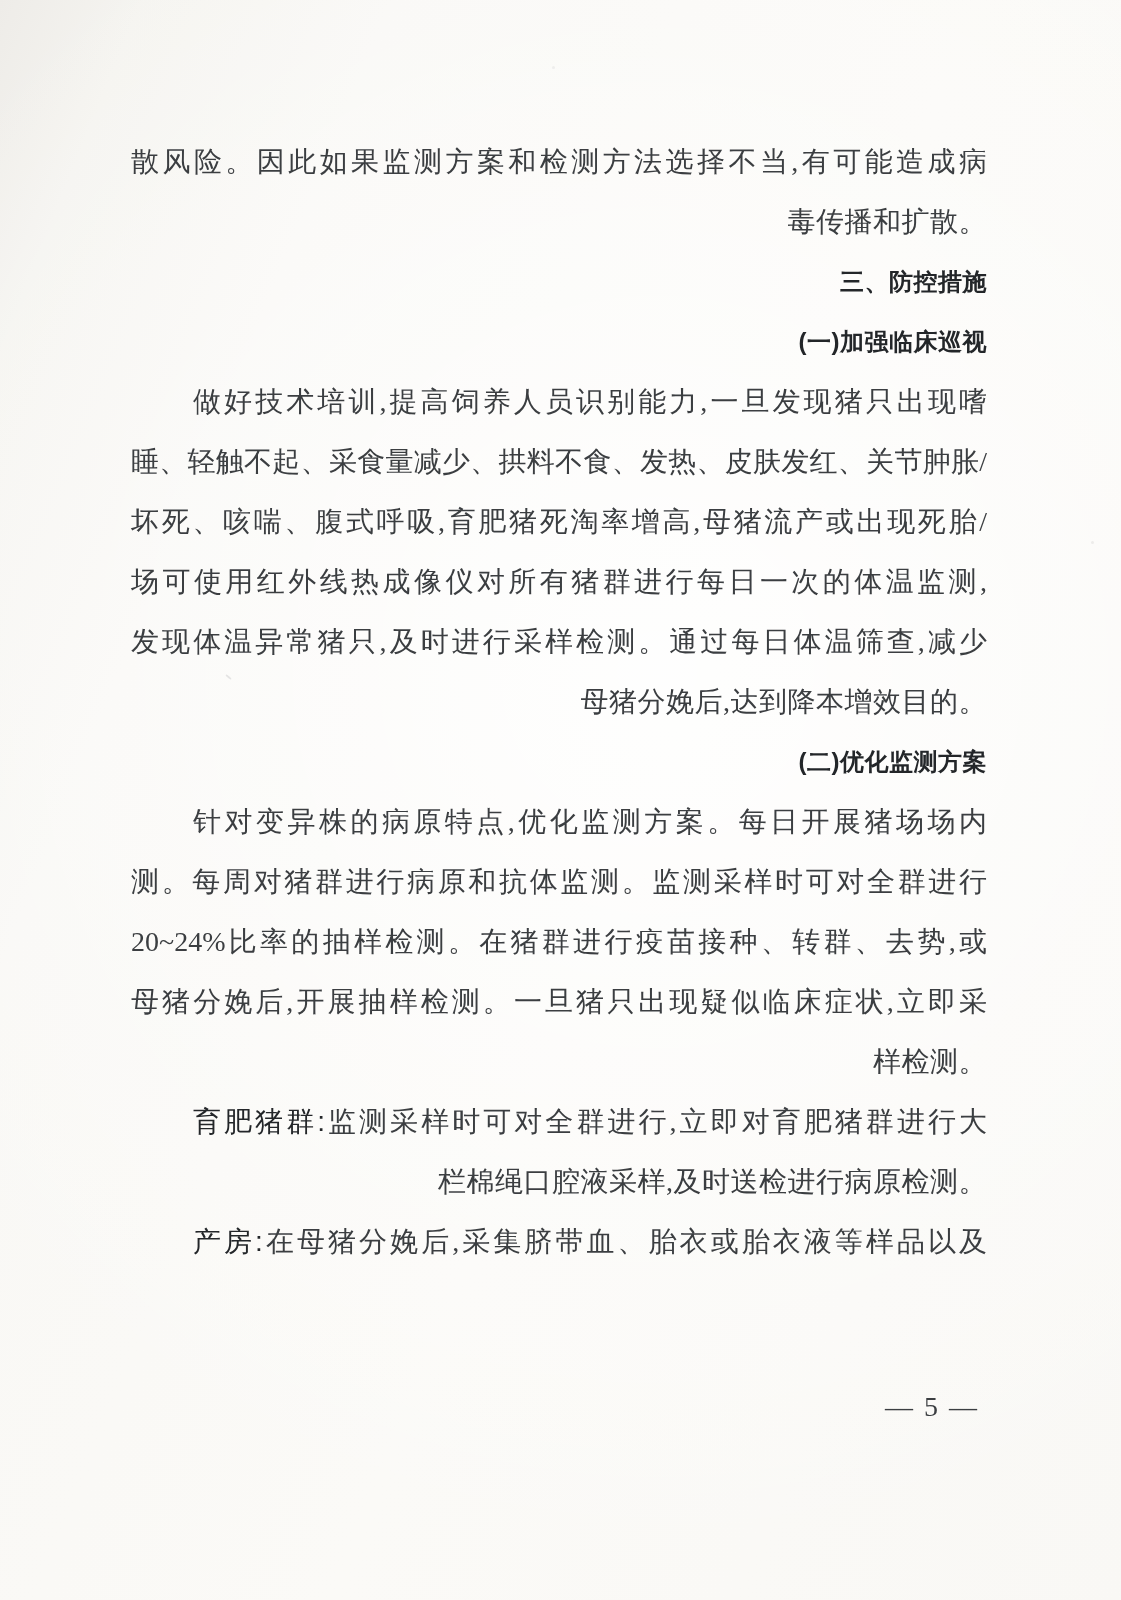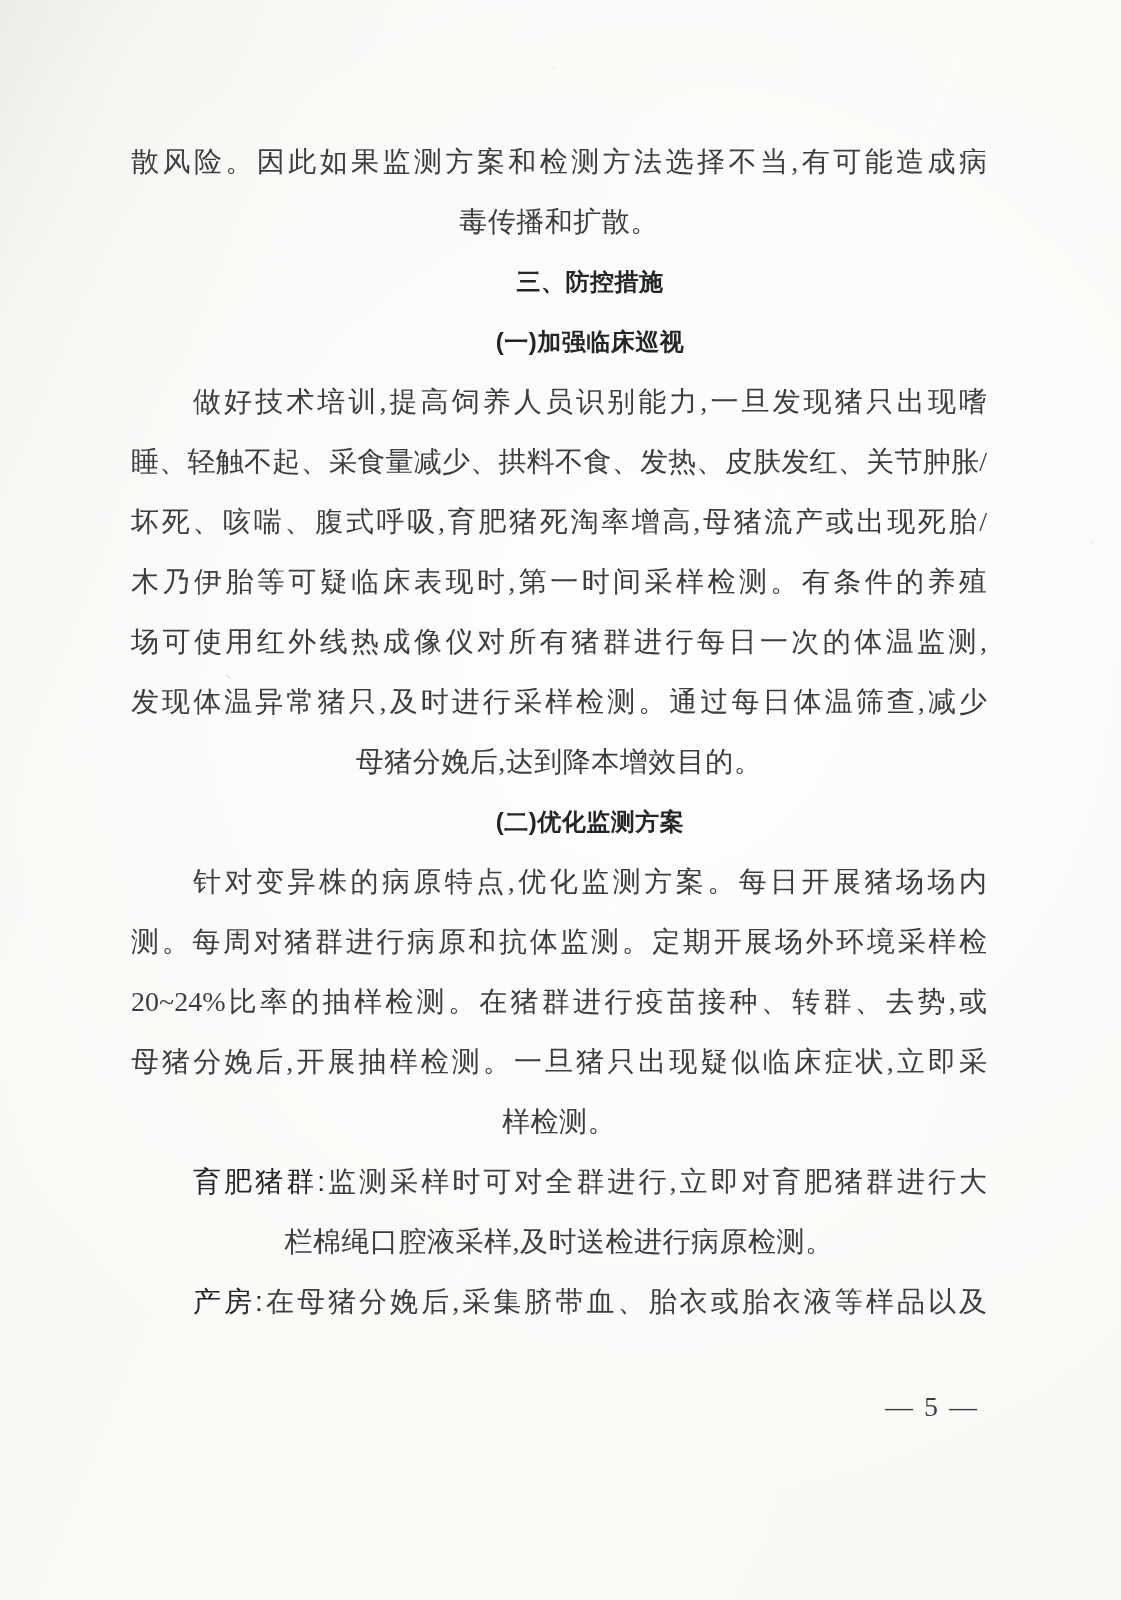--- a/index.html
+++ b/index.html
@@ -20,21 +20,21 @@
   .doc {
     position: absolute;
     left: 131px; top: 132px;
     width: 856px;
   }
   .line {
     height: 60px;
     line-height: 60px;
     font-size: 28px;
     letter-spacing: 0.5px;
-    text-align: center;
+    text-align: right;
   }
   .just {
     text-align: justify;
     text-align-last: justify;
     text-justify: inter-character;
     letter-spacing: 0;
   }
   .indent { text-indent: 62px; }
   .heading {
     font-family: "Liberation Sans", "DejaVu Sans", sans-serif;
@@ -73,27 +73,26 @@
 
   <div class="doc">
 
     <div class="line just">散风险。因此如果监测方案和检测方法选择不当,有可能造成病</div>
     <div class="line">毒传播和扩散。</div>
     <div class="line heading indent">三、防控措施</div>
     <div class="line heading indent">(一)加强临床巡视</div>
     <div class="line just indent">做好技术培训,提高饲养人员识别能力,一旦发现猪只出现嗜</div>
     <div class="line just">睡、轻触不起、采食量减少、拱料不食、发热、皮肤发红、关节肿胀/</div>
     <div class="line just">坏死、咳喘、腹式呼吸,育肥猪死淘率增高,母猪流产或出现死胎/</div>
-    <div class="line just">木乃伊胎等可疑临床表现时,第一时间采样检测。有条件的养殖</div>
     <div class="line just">场可使用红外线热成像仪对所有猪群进行每日一次的体温监测,</div>
     <div class="line just">发现体温异常猪只,及时进行采样检测。通过每日体温筛查,减少</div>
     <div class="line">母猪分娩后,达到降本增效目的。</div>
     <div class="line heading indent">(二)优化监测方案</div>
     <div class="line just indent">针对变异株的病原特点,优化监测方案。每日开展猪场场内</div>
-    <div class="line just">测。每周对猪群进行病原和抗体监测。定期开展场外环境采样检</div>
+    <div class="line just">测。每周对猪群进行病原和抗体监测。监测采样时可对全群进行</div>
     <div class="line just">20~24%比率的抽样检测。在猪群进行疫苗接种、转群、去势,或</div>
     <div class="line just">母猪分娩后,开展抽样检测。一旦猪只出现疑似临床症状,立即采</div>
     <div class="line">样检测。</div>
 
     <div class="line just indent">
       <span class="b">育肥猪群:</span><span>监测采样时可对全群进行,立即对育肥猪群进行大</span>
     </div>
 
     <div class="line">栏棉绳口腔液采样,及时送检进行病原检测。</div>
 

